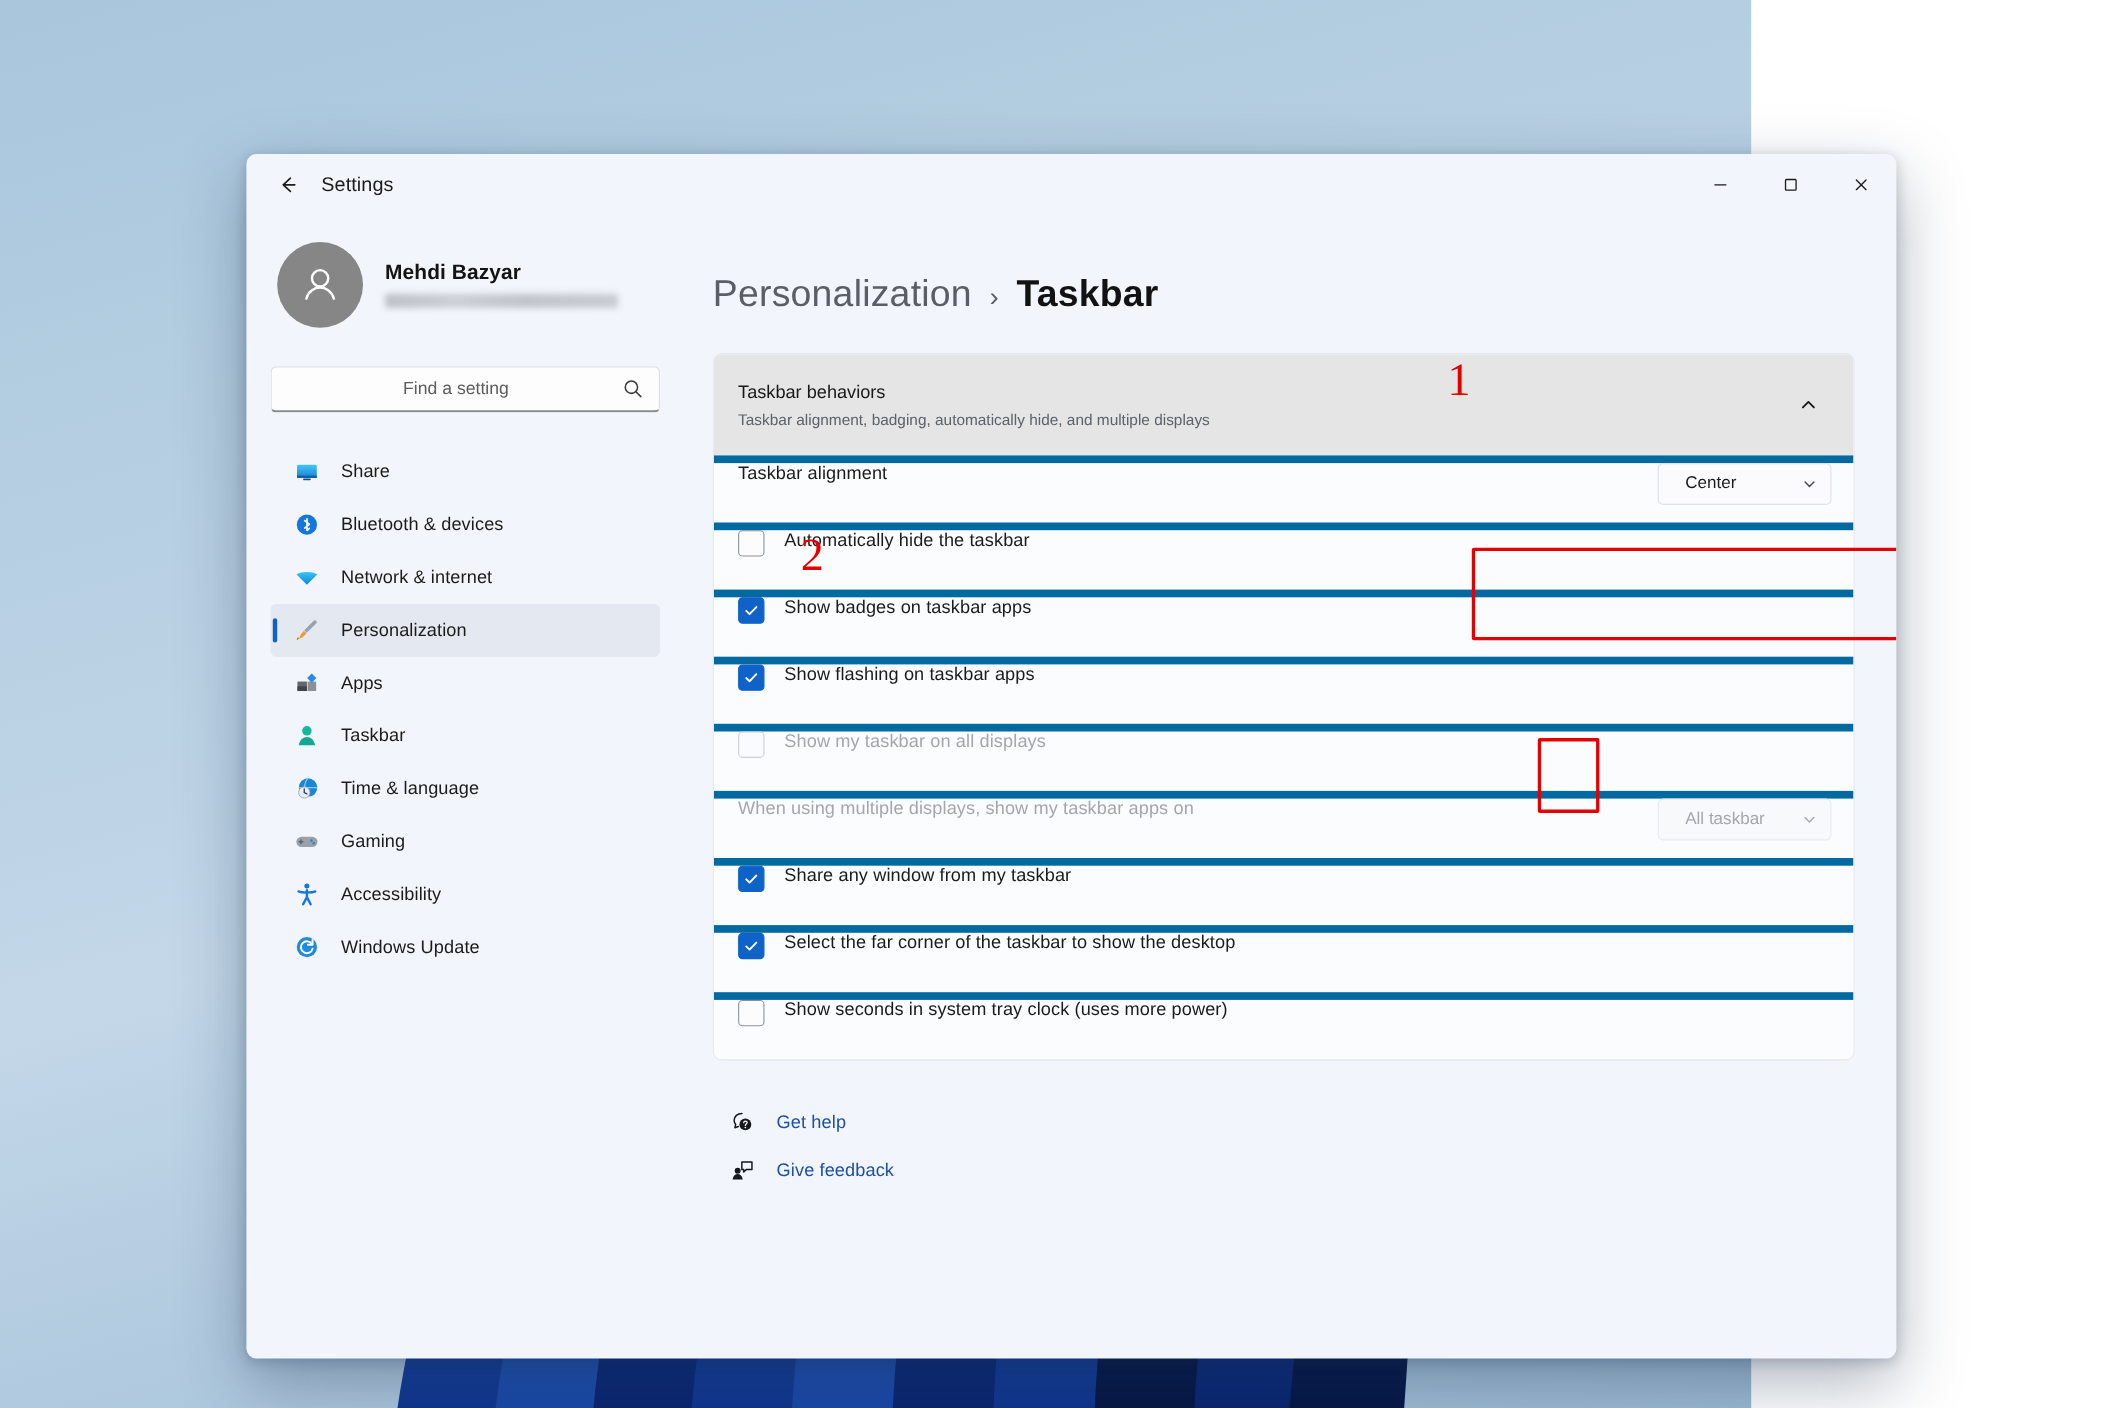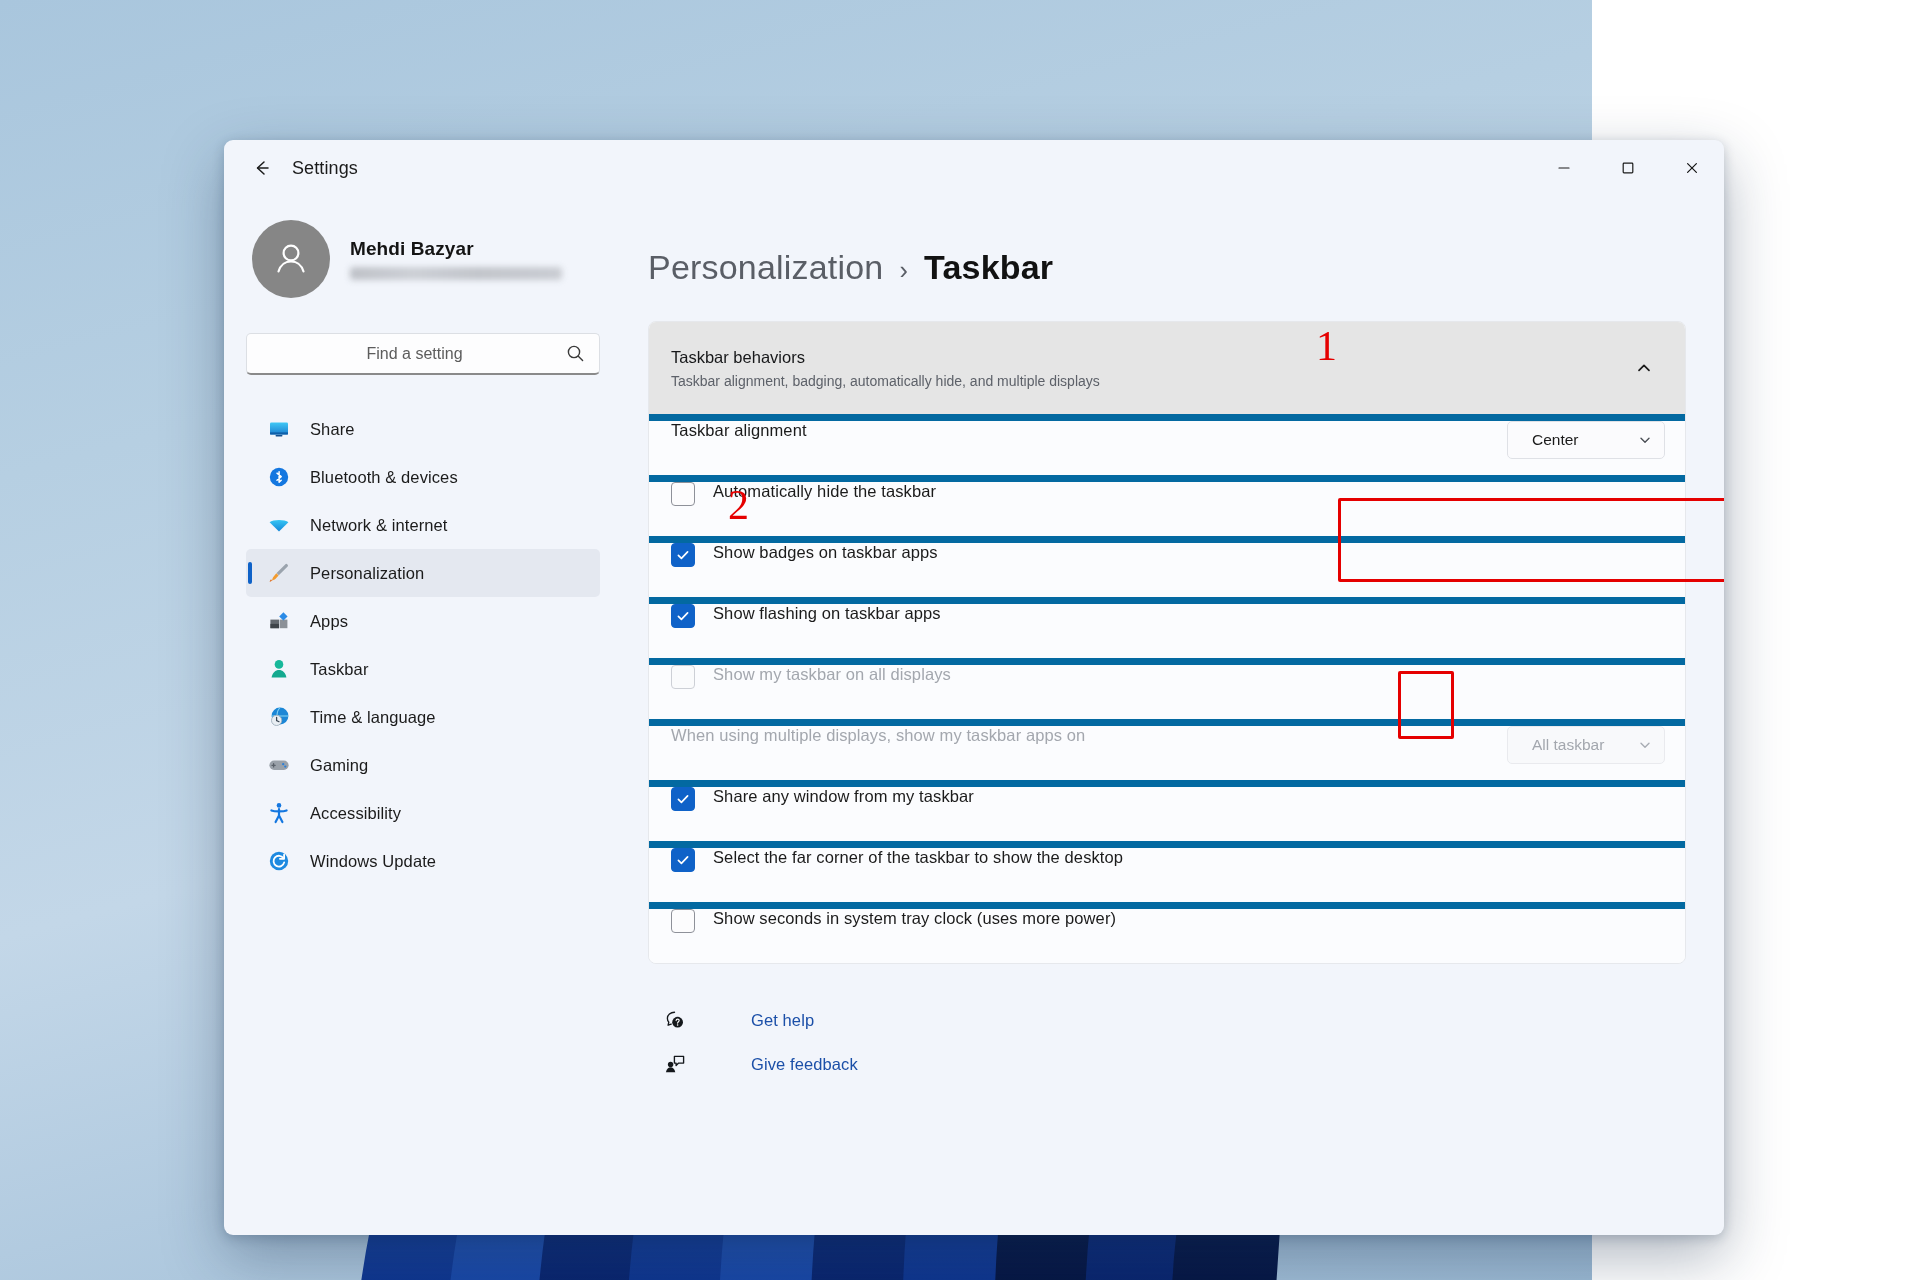--- a/index.html
+++ b/index.html
@@ -201,21 +201,20 @@
     margin-right: 18px;
   }
   .checkbox.checked { background: #0f62c8; border-color: #0f62c8; }
   .checkbox.disabled { border-color: #cdd0d6; background: #fafbfc; }
 
   
   #footer-links { margin-top: 34px; padding-left: 12px; }
   .footer-link {
     display: flex; align-items: center;
     height: 44px;
-    gap: 45px;
   }
   .footer-icon {
     width: 30px; flex: 0 0 30px;
     display: flex; align-items: center; justify-content: center;
     color: #15181c;
   }
   .footer-text {
     margin-left: 16px; font-size: 16.5px; color: #1b4fa8; letter-spacing: .1px;
   }
 

